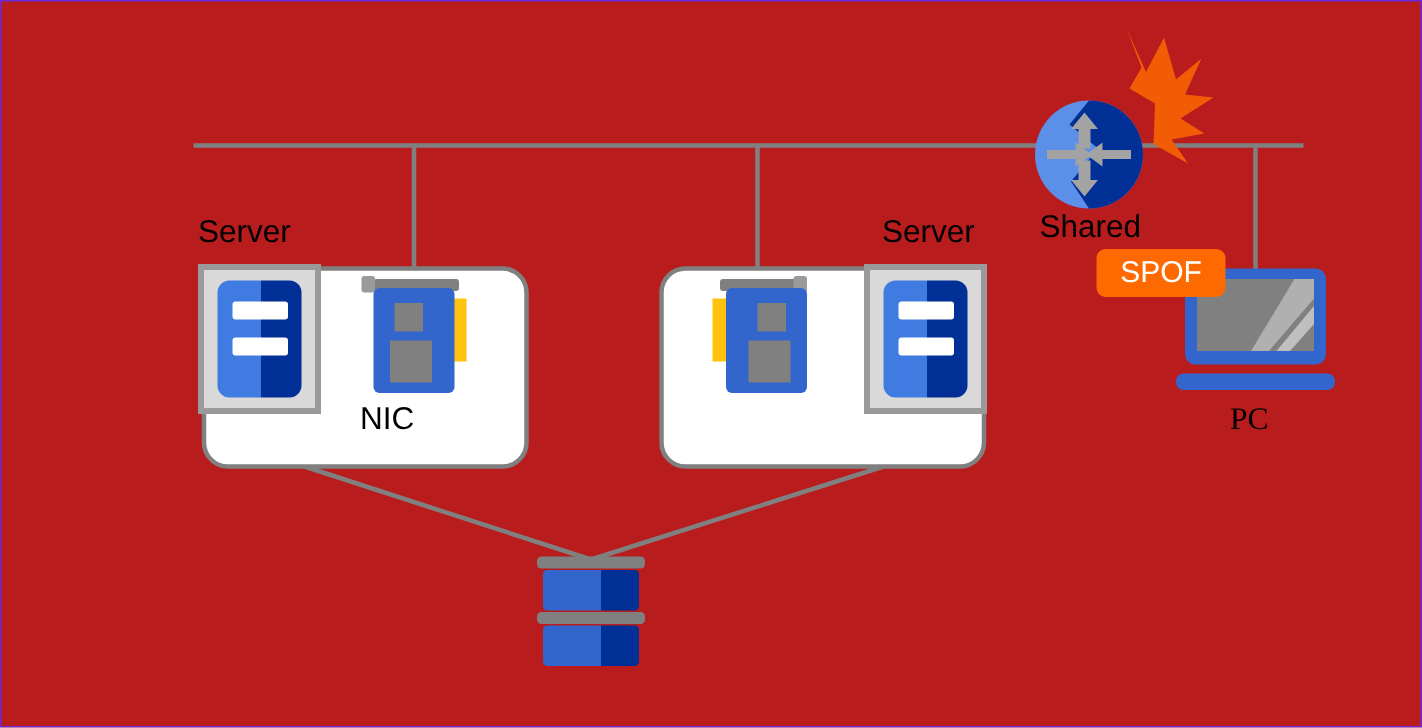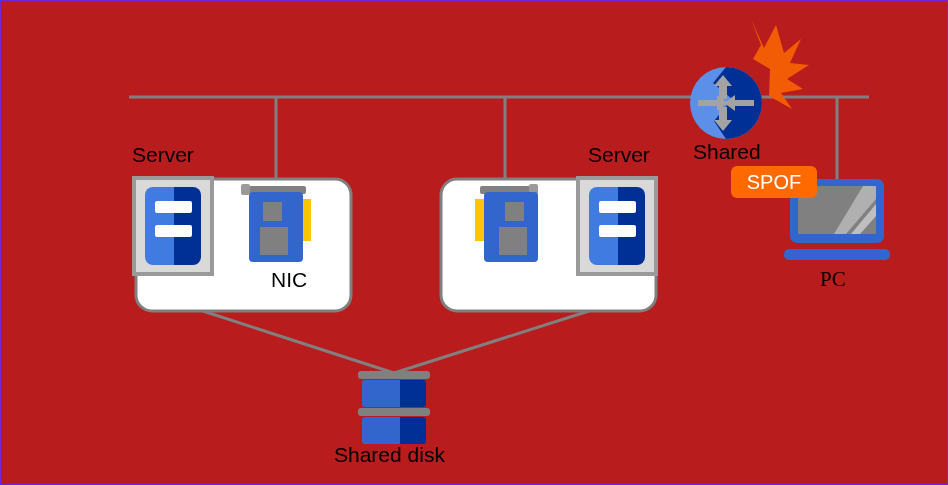--- a/index.html
+++ b/index.html
@@ -29,21 +29,21 @@
   .lbl {
     position: absolute;
     color: #000000;
     font-size: 21px;
     line-height: 1;
     white-space: nowrap;
     font-family: "Liberation Sans", sans-serif;
   }
   #label-server-left  { left: 131px; top: 143px; }
   #label-server-right { left: 587px; top: 143px; }
-  #label-nic-left     { left: 270px; top: 268px; }
+  #label-nic-left     { left: 239px; top: 268px; }
   #label-router       { left: 692px; top: 140px; }
   #label-pc           { left: 819px; top: 268px; font-family: Liberation Serif, serif; }
   #label-shared-disk  { left: 333px; top: 443px; }
   #spof-badge {
     position: absolute;
     left: 682px;
     top: 165px;
     width: 86px;
     height: 32px;
     background: #FF6A00;
@@ -165,17 +165,16 @@
   <div class="lbl" id="label-server-left">Server</div>
 
   <div class="lbl" id="label-server-right">Server</div>
 
   <div class="lbl" id="label-nic-left">NIC</div>
 
   <div class="lbl" id="label-router">Shared</div>
 
   <div class="lbl" id="label-pc">PC</div>
 
-  <div class="lbl" id="label-shared-disk">Shared disk</div>
 
   <div id="spof-badge">SPOF</div>
 
 </div>
 
 </body></html>

